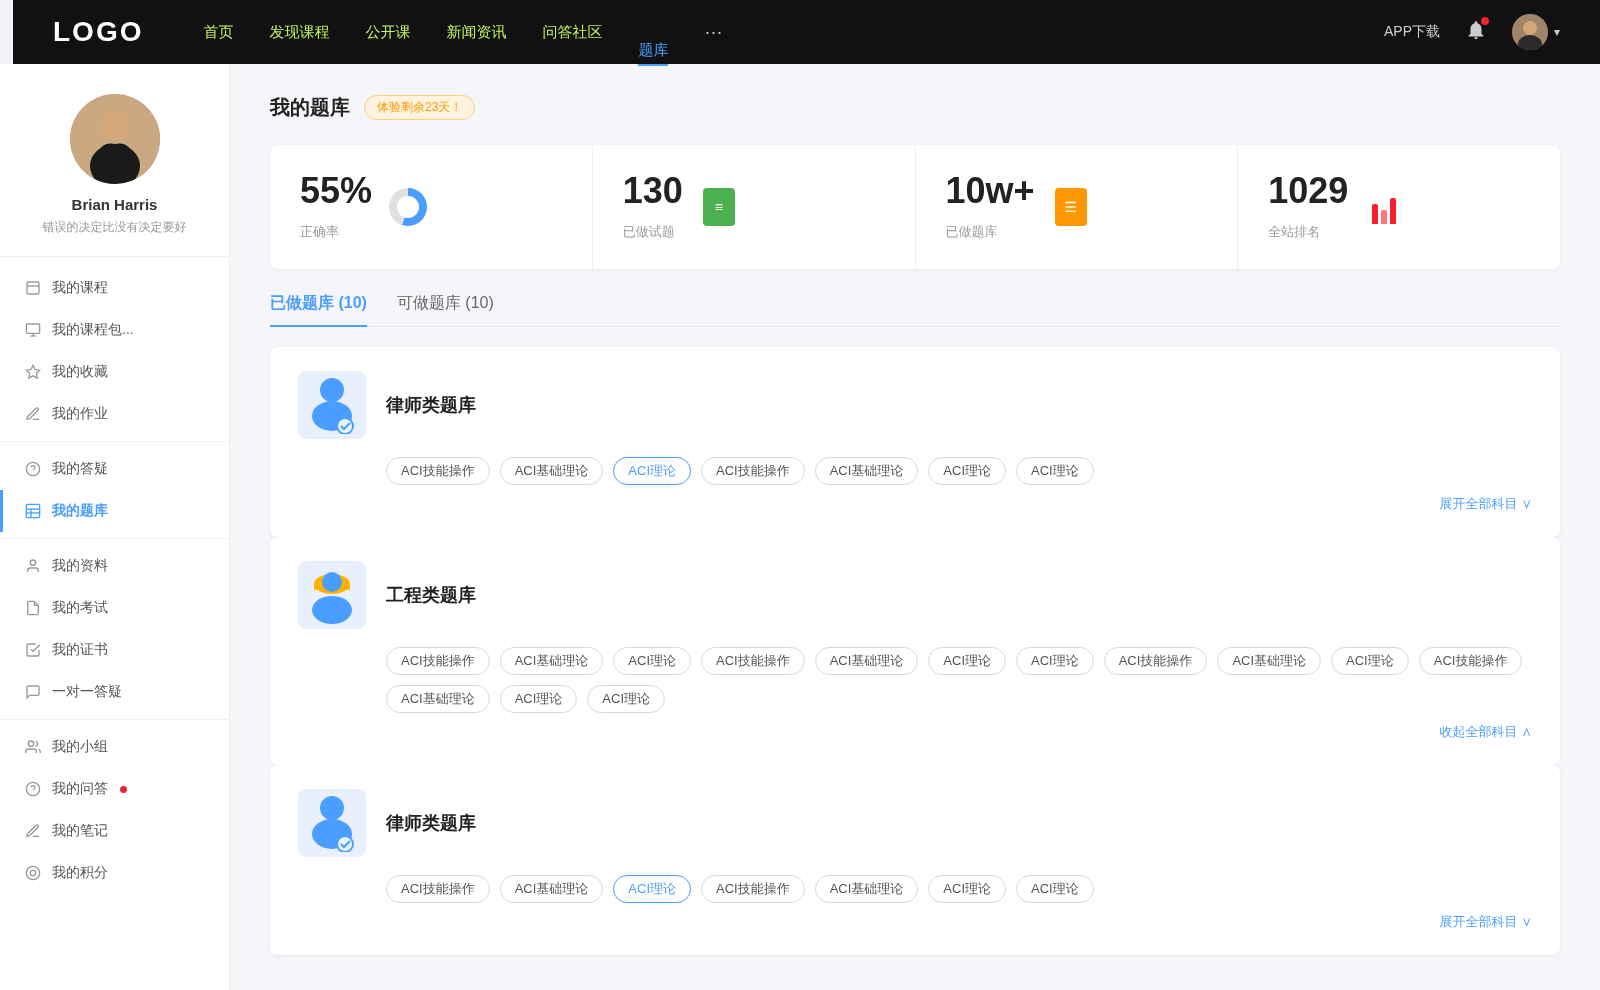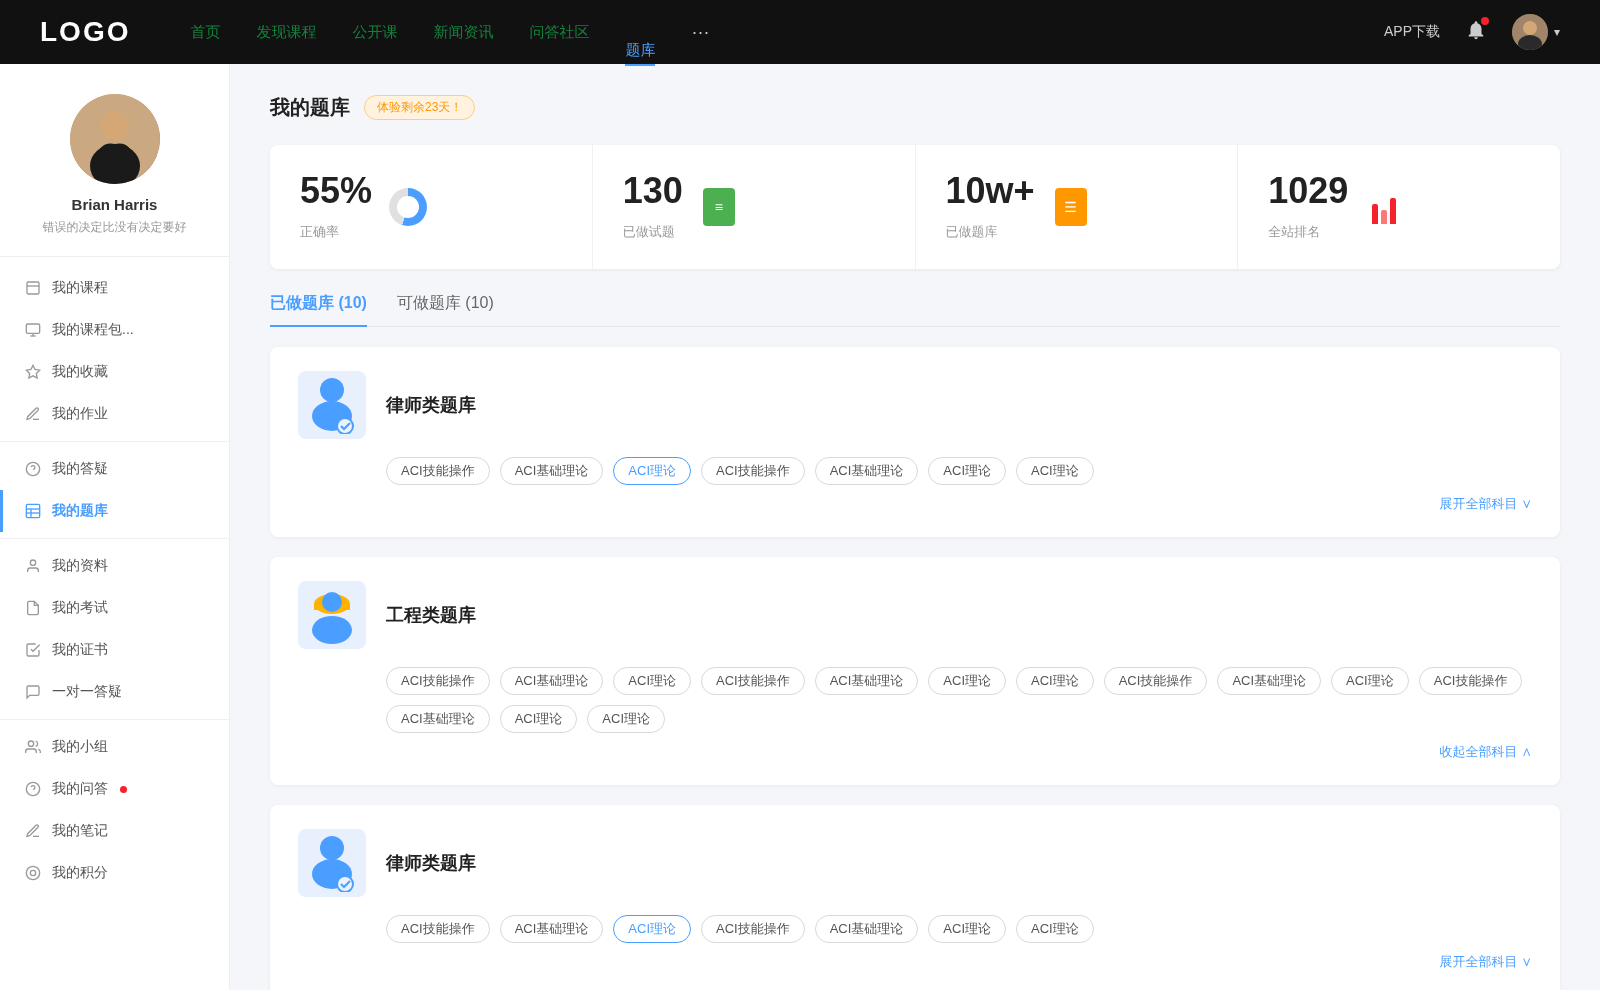--- a/index.html
+++ b/index.html
@@ -6,38 +6,38 @@
     body { font-family: 'PingFang SC', 'Microsoft YaHei', sans-serif; background: #f0f2f5; color: #333; }
 
     
     .navbar {
       background: #111;
       height: 64px;
       display: flex;
       align-items: center;
       padding: 0 40px;
       position: fixed;
-      top: 0; left: 0; right: 0;
+      top: 0; left: 13px; right: 0;
       z-index: 100;
     }
     .navbar-logo {
       color: white;
       font-size: 28px;
       font-weight: 900;
       letter-spacing: 2px;
       margin-right: 60px;
     }
     .navbar-nav {
       display: flex;
       align-items: center;
       gap: 36px;
       flex: 1;
     }
     .navbar-nav a {
-      color: #15803d;
+      color: #bef264;
       text-decoration: none;
       font-size: 15px;
       cursor: pointer;
     }
     .navbar-nav a.active {
       color: #4a9eff;
       border-bottom: 2px solid #4a9eff;
       padding-bottom: 4px;
       margin-top: 42px;
     }
@@ -242,21 +242,21 @@
       position: absolute;
       bottom: -1px; left: 0; right: 0;
       height: 2px;
       background: #4a9eff;
     }
 
     
     .qbank-card {
       background: white;
       border-radius: 8px;
-      margin-bottom: 20px;
+      margin-bottom: 0;
       box-shadow: 0 1px 4px rgba(0,0,0,0.06);
       padding: 24px 28px;
     }
     .qbank-header {
       display: flex;
       align-items: center;
       gap: 20px;
       margin-bottom: 18px;
     }
     .qbank-icon-wrap {

